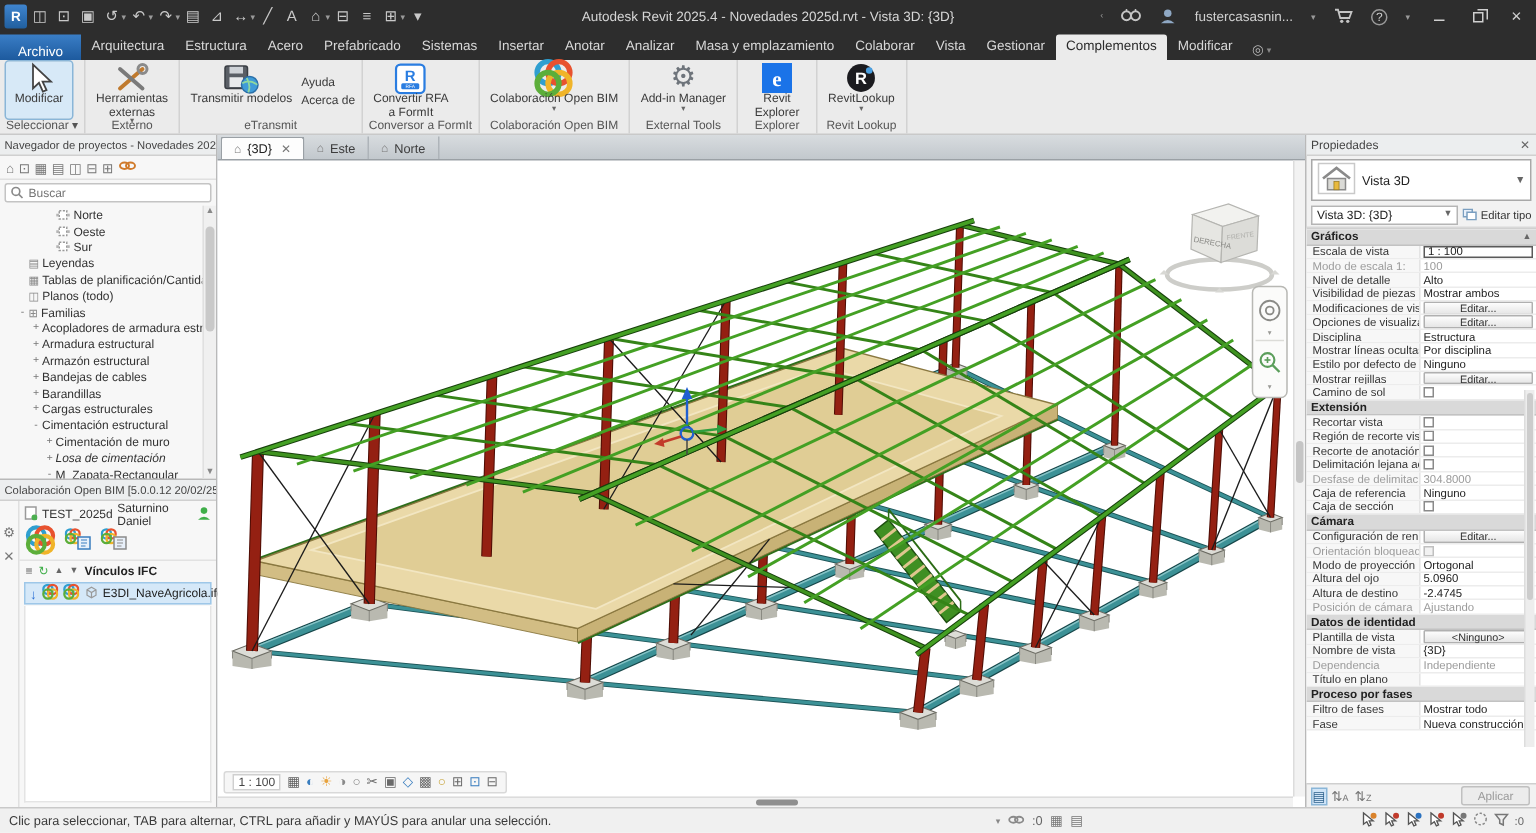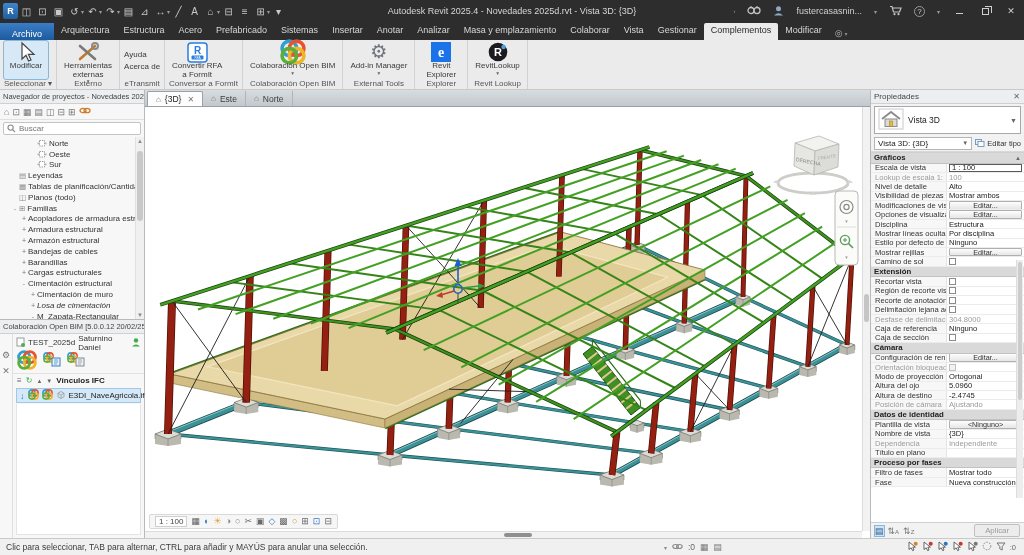--- a/index.html
+++ b/index.html
@@ -250,20 +250,32 @@
             </div>
             <div class="blabel">Herramientas
 externas</div>
             <div class="bcaret">▾</div>
           </div>
         </div>
         <div class="rpanel-label">Externo</div>
       </div>
       <div class="rpanel">
         <div class="rpanel-body">
+          <div class="bigbtn">
+            <div class="bicon">
+              <svg width="25" height="21">
+                <rect x="2" y="2" width="15" height="15" rx="1.5" fill="#5a5f66" stroke="#3a3e44"></rect>
+                <rect x="5" y="2.5" width="9" height="4.5" fill="#cfd3d8"></rect>
+                <rect x="5" y="9.5" width="9" height="6.5" fill="#e8eaec"></rect>
+                <circle cx="18.5" cy="14.5" r="5.5" fill="#3f9bd8" stroke="#2a6fa8"></circle>
+                <path d="M13.5 13.5 Q18.5 10.5 23.5 14.5 M16.5 10 Q19.5 15.5 17.5 19.5" stroke="#8fd89f" fill="none" stroke-width="1.2"></path>
+              </svg>
+            </div>
+            <div class="blabel">Transmitir modelos</div>
+          </div>
           <div class="stackcol">
             <div class="stackitem">Ayuda</div>
             <div class="stackitem">Acerca de</div>
           </div>
         </div>
         <div class="rpanel-label">eTransmit</div>
       </div>
       <div class="rpanel">
         <div class="rpanel-body">
           <div class="bigbtn">
@@ -956,21 +968,21 @@
             <span>Gráficos</span>
             <span class="chev">▲</span>
           </div>
           <div class="prow">
             <div class="plabel">Escala de vista</div>
             <div class="pval">
               <span class="inputbox">1 : 100</span>
             </div>
           </div>
           <div class="prow">
-            <div class="plabel dis">Lookup de escala    1:</div>
+            <div class="plabel dis">Modo de escala    1:</div>
             <div class="pval dis">100</div>
           </div>
           <div class="prow">
             <div class="plabel">Nivel de detalle</div>
             <div class="pval">Alto</div>
           </div>
           <div class="prow">
             <div class="plabel">Visibilidad de piezas</div>
             <div class="pval">Mostrar ambos</div>
           </div>

